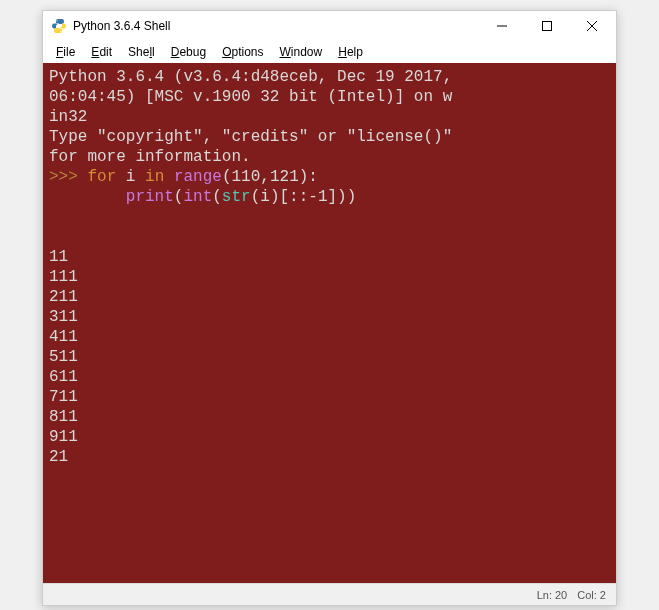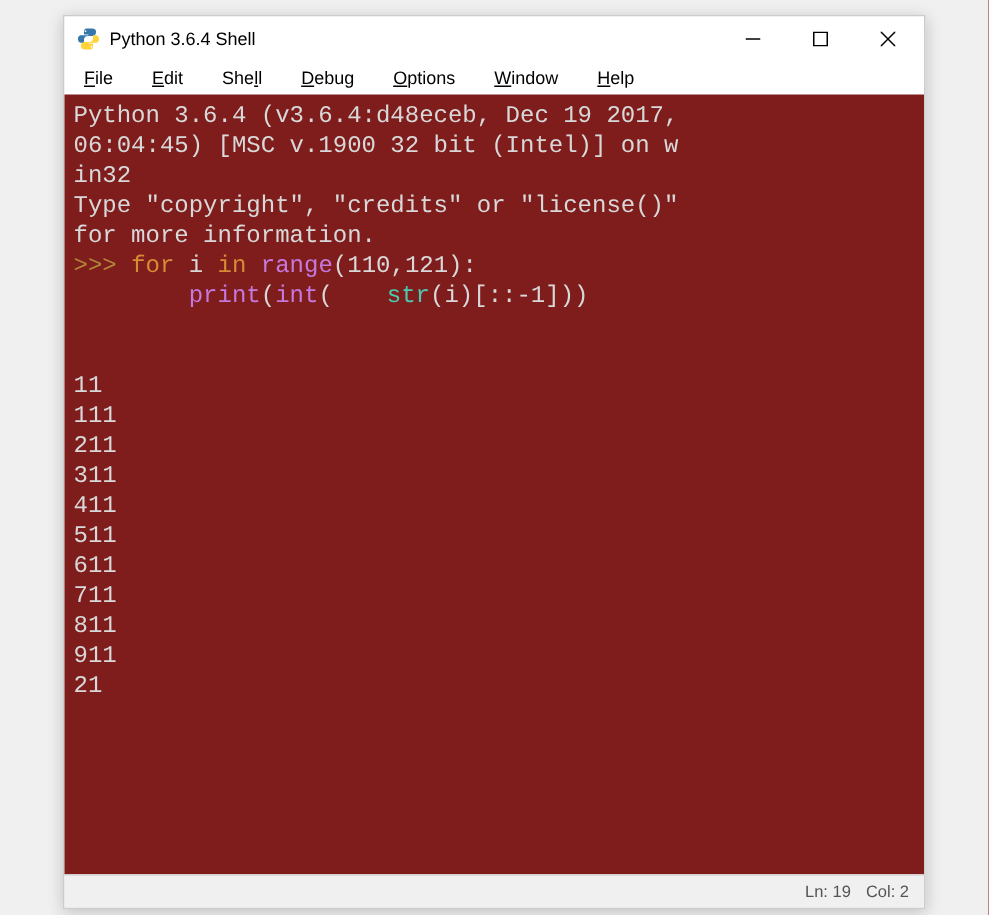--- a/index.html
+++ b/index.html
@@ -46,21 +46,21 @@
       align-items: center;
       justify-content: center;
       font-size: 10px;
       cursor: pointer;
       color: #000;
     }
     .menubar {
       display: flex;
       padding: 2px 6px;
       background: #fff;
-      gap: 12px;
+      gap: 2px;
     }
     .menu-item {
       padding: 2px 7px;
       font-size: 12px;
       cursor: pointer;
       color: #000;
     }
     .underline { text-decoration: underline; }
     .console {
       background: #7f1d1d;
@@ -69,21 +69,21 @@
       font-family: 'Courier New', monospace;
       font-size: 16px;
       line-height: 1.25;
       color: #d8d8d8;
       white-space: pre;
       overflow: hidden;
     }
     .prompt { color: #b08a3a; }
     .kw-orange { color: #d68c34; }
     .kw-purple { color: #c678dd; }
-    .fn-green { color: #4ec9b0; margin-left: 36px; }
+    .fn-green { color: #4ec9b0; }
     .statusbar {
       display: flex;
       justify-content: flex-end;
       align-items: center;
       height: 22px;
       padding: 0 10px;
       font-size: 11px;
       background: #f0f0f0;
       border-top: 1px solid #ddd;
       color: #555;
@@ -130,16 +130,16 @@
     <div class="menu-item">She<span class="underline">l</span>l</div>
     <div class="menu-item"><span class="underline">D</span>ebug</div>
     <div class="menu-item"><span class="underline">O</span>ptions</div>
     <div class="menu-item"><span class="underline">W</span>indow</div>
     <div class="menu-item"><span class="underline">H</span>elp</div>
   </div>
 
   <div class="console"><div>Python 3.6.4 (v3.6.4:d48eceb, Dec 19 2017,</div><div>06:04:45) [MSC v.1900 32 bit (Intel)] on w</div><div>in32</div><div>Type "copyright", "credits" or "license()"</div><div>for more information.</div><div><span class="prompt">&gt;&gt;&gt;</span> <span class="kw-orange">for</span> <span>i</span> <span class="kw-orange">in</span> <span class="kw-purple">range</span><span>(</span><span>110</span><span>,</span><span>121</span><span>)</span><span>:</span></div><div><span>        </span><span class="kw-purple">print</span><span>(</span><span class="kw-purple">int</span><span>(</span><span class="fn-green">str</span><span>(</span><span>i</span><span>)</span><span>[::-1]</span><span>)</span><span>)</span></div><div> </div><div> </div><div>11</div><div>111</div><div>211</div><div>311</div><div>411</div><div>511</div><div>611</div><div>711</div><div>811</div><div>911</div><div>21</div></div>
 
   <div class="statusbar">
-    <span class="status-item">Ln: 19</span>
+    <span class="status-item">Ln: 20</span>
     <span class="status-item">Col: 2</span>
   </div>
 </div>
 
 </body></html>

